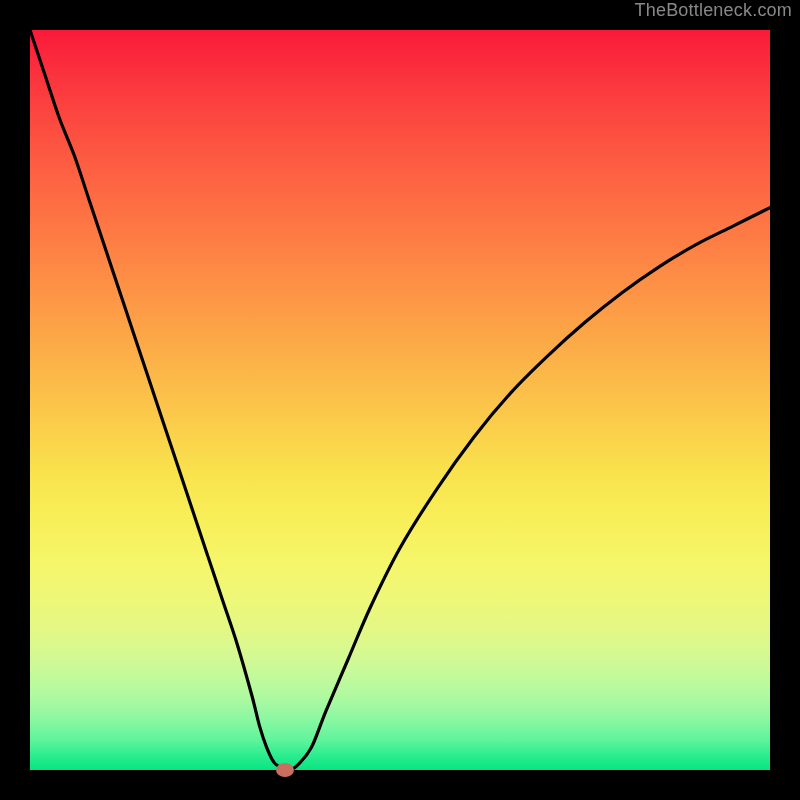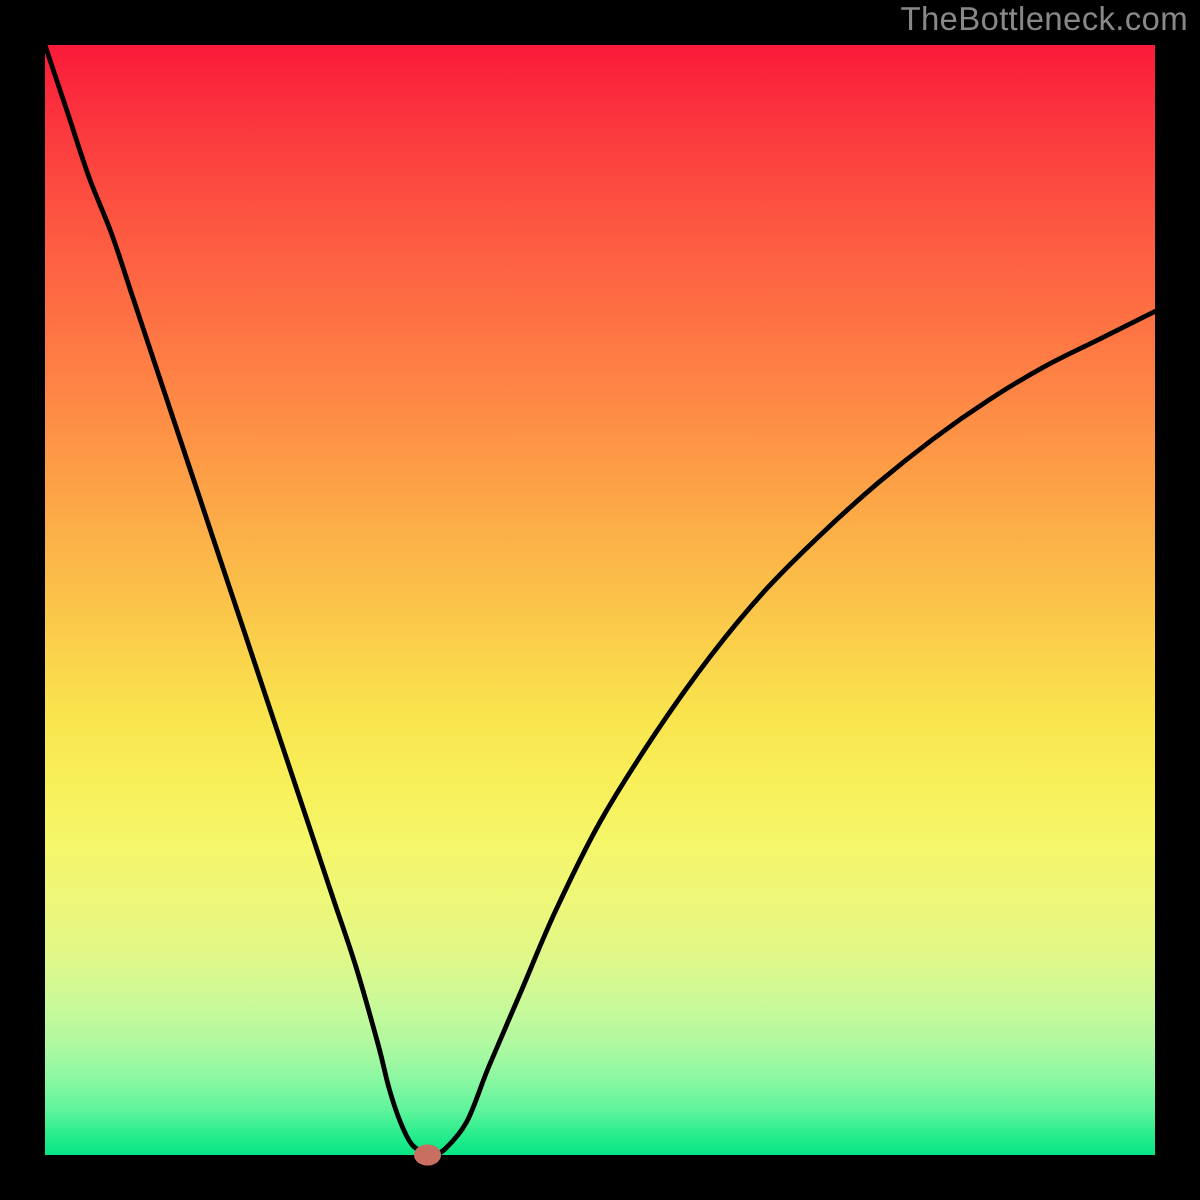--- a/index.html
+++ b/index.html
@@ -15,21 +15,21 @@
     position: relative;
     width: 800px;
     height: 800px;
     background: #000;
   }
   .watermark {
     position: absolute;
     top: 0;
     right: 8px;
     color: #888;
-    font-size: 22px;
+    font-size: 18px;
     font-weight: 500;
     letter-spacing: 0.2px;
     user-select: none;
   }
   .plot {
     position: absolute;
     left: 30px;
     top: 30px;
     width: 740px;
     height: 740px;

